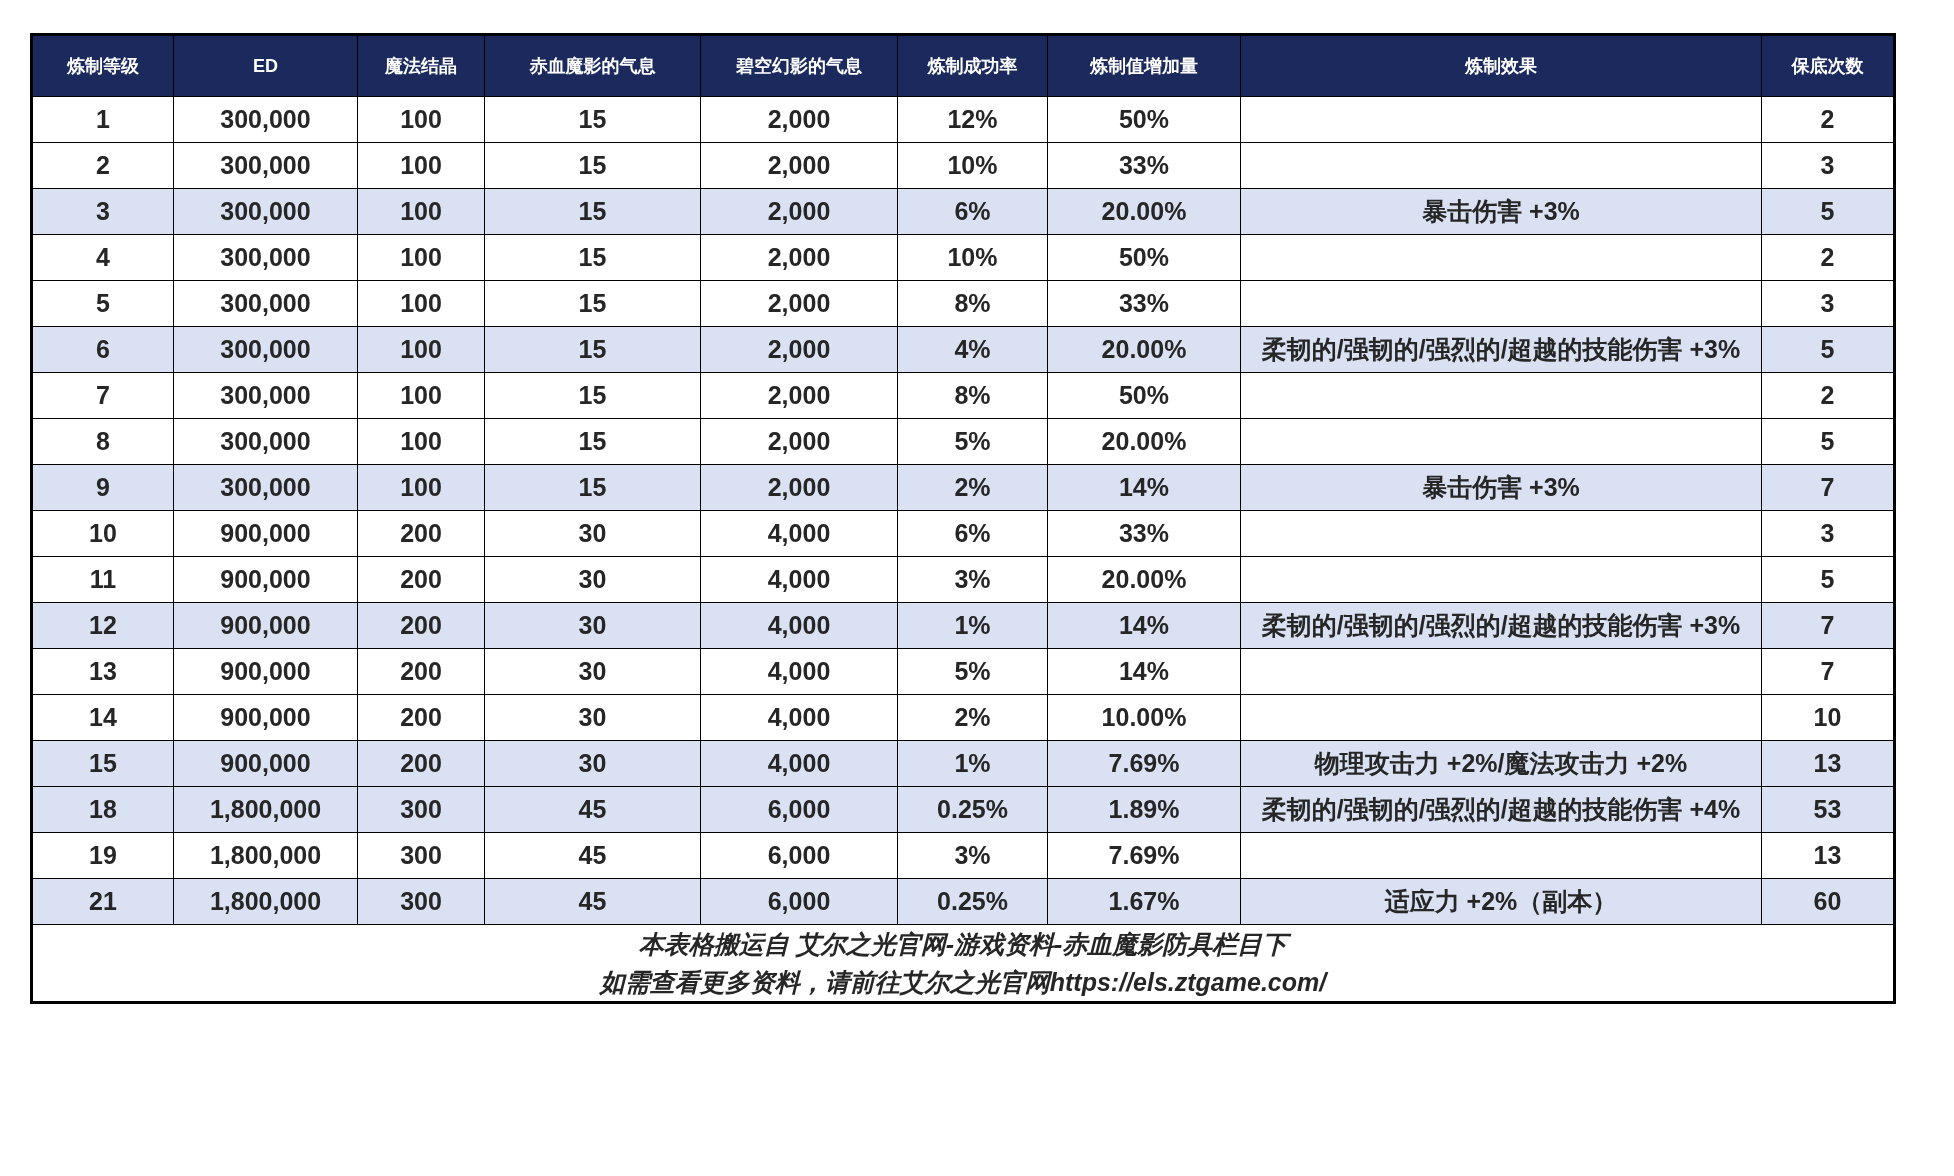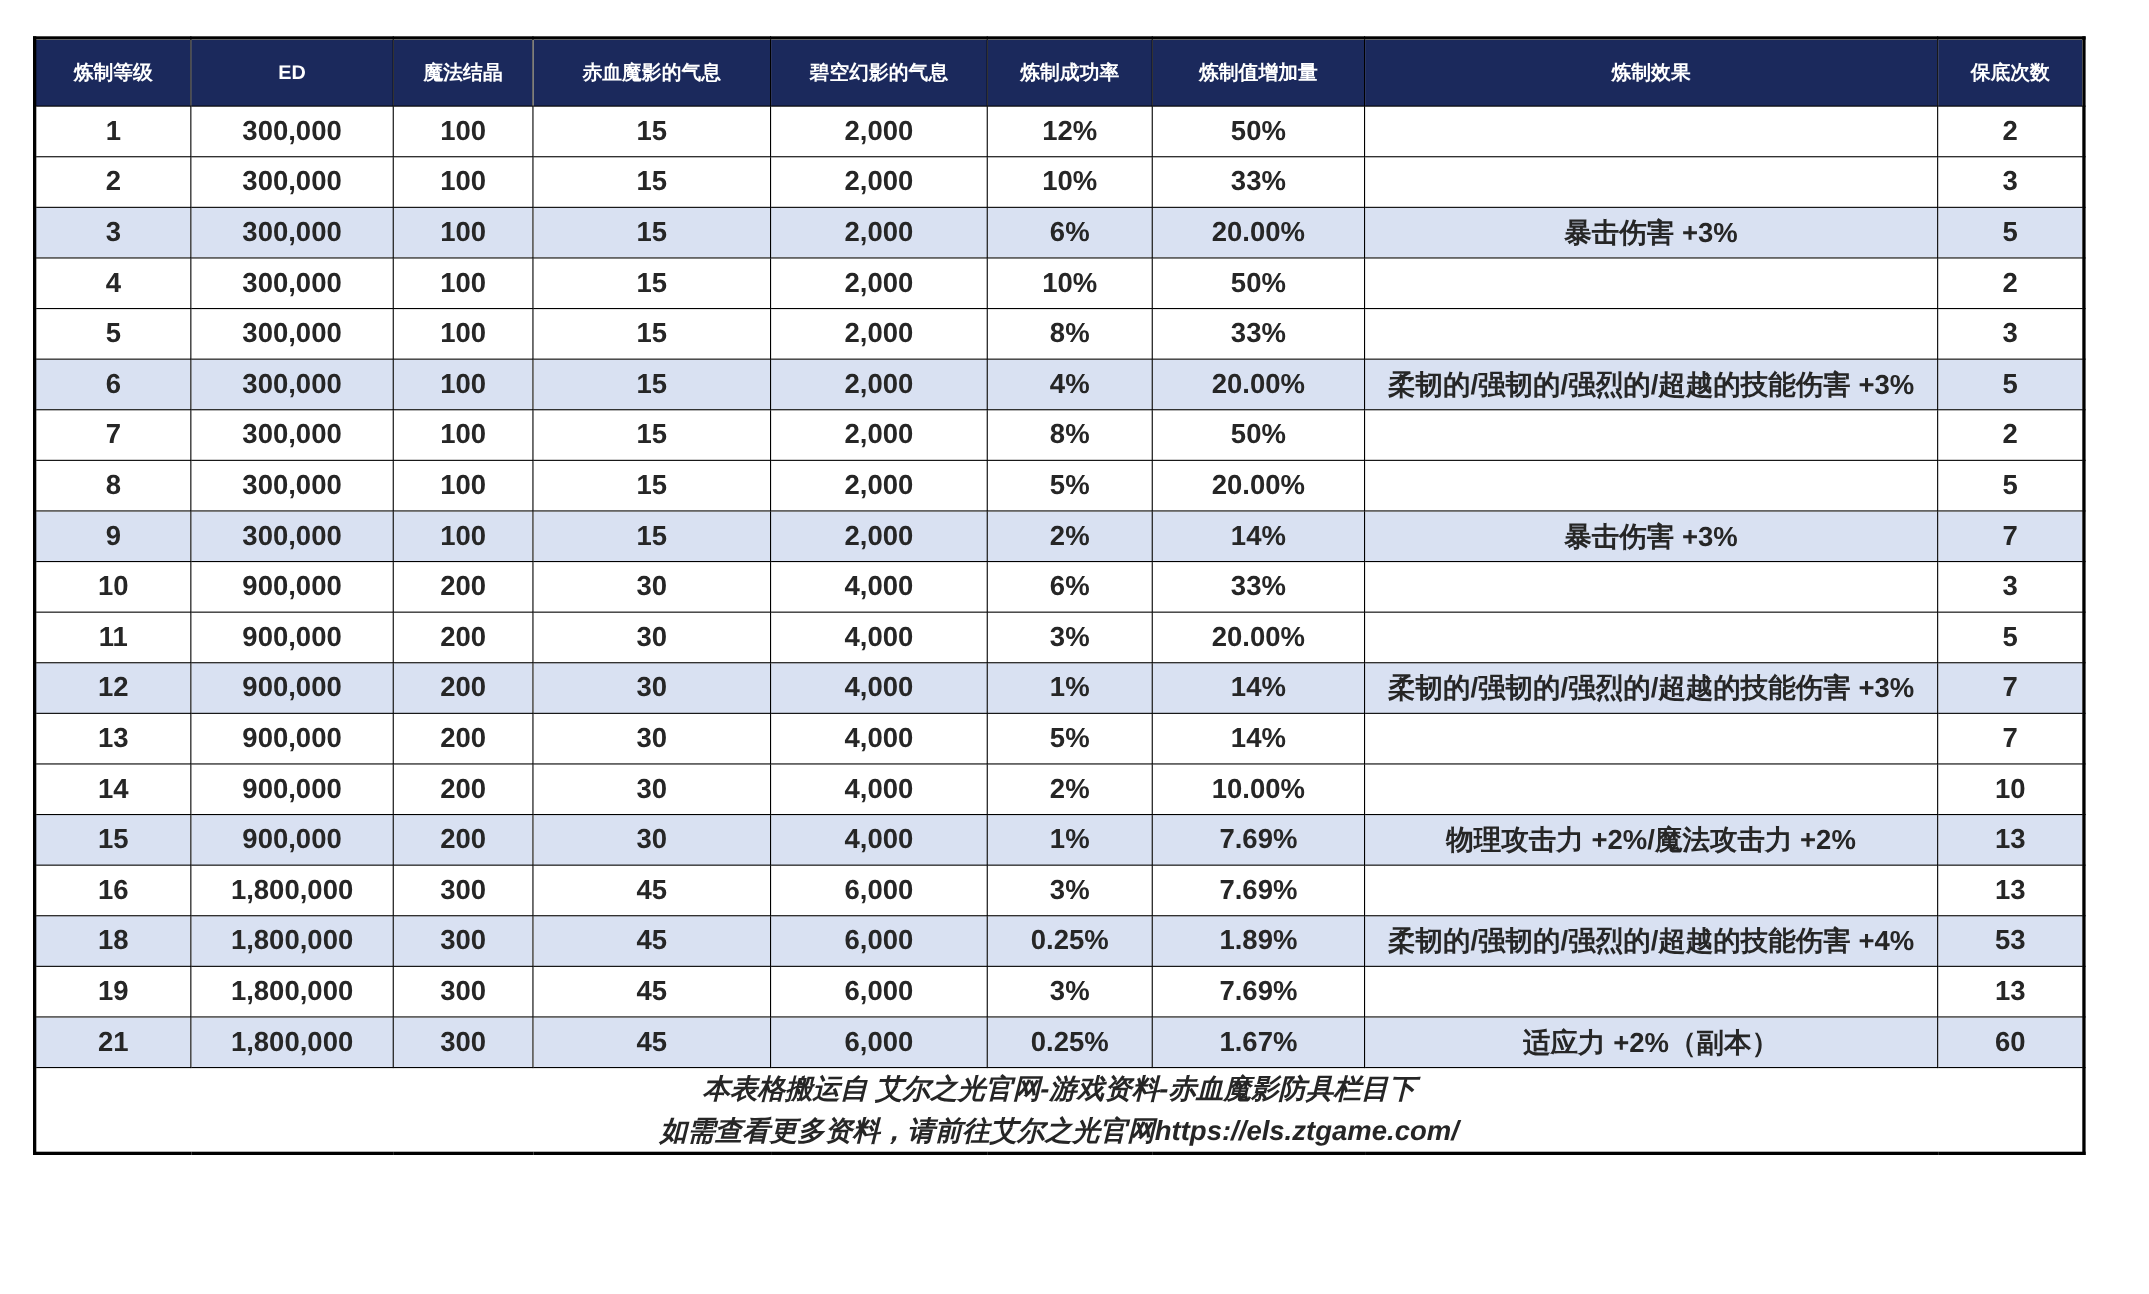--- a/index.html
+++ b/index.html
@@ -240,31 +240,20 @@
           <td>15</td>
           <td>900,000</td>
           <td>200</td>
           <td>30</td>
           <td>4,000</td>
           <td>1%</td>
           <td>7.69%</td>
           <td>物理攻击力 +2%/魔法攻击力 +2%</td>
           <td>13</td>
         </tr>
-        <tr>
-          <td>16</td>
-          <td>1,800,000</td>
-          <td>300</td>
-          <td>45</td>
-          <td>6,000</td>
-          <td>3%</td>
-          <td>7.69%</td>
-          <td></td>
-          <td>13</td>
-        </tr>
         <tr class="hl">
           <td>18</td>
           <td>1,800,000</td>
           <td>300</td>
           <td>45</td>
           <td>6,000</td>
           <td>0.25%</td>
           <td>1.89%</td>
           <td>柔韧的/强韧的/强烈的/超越的技能伤害 +4%</td>
           <td>53</td>

